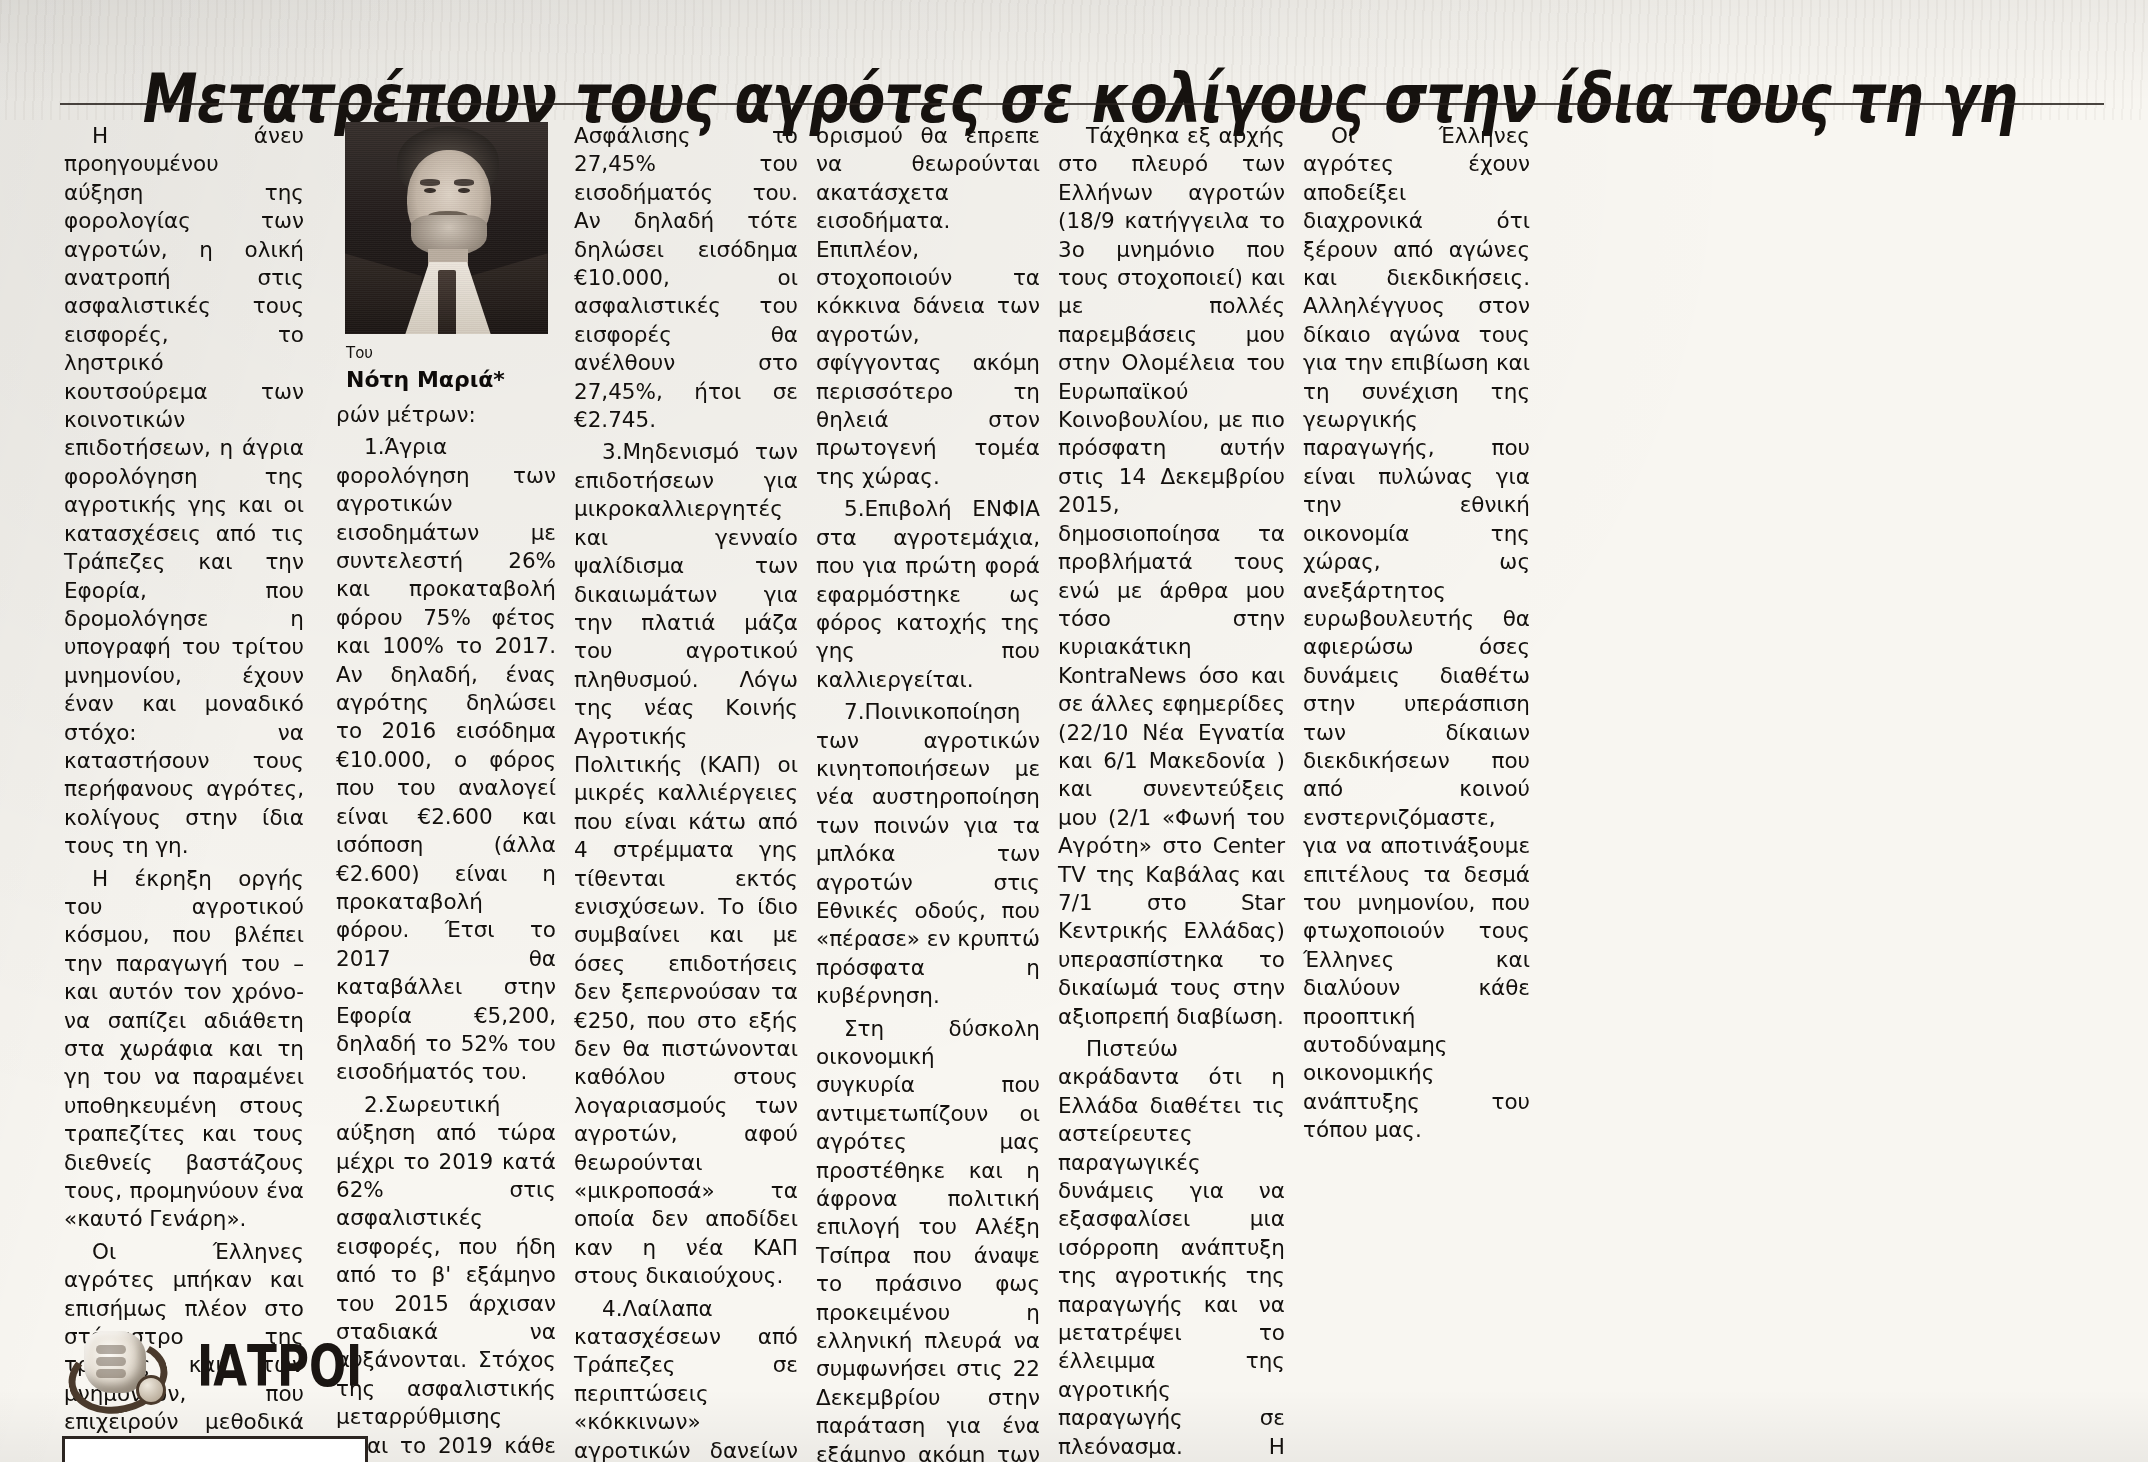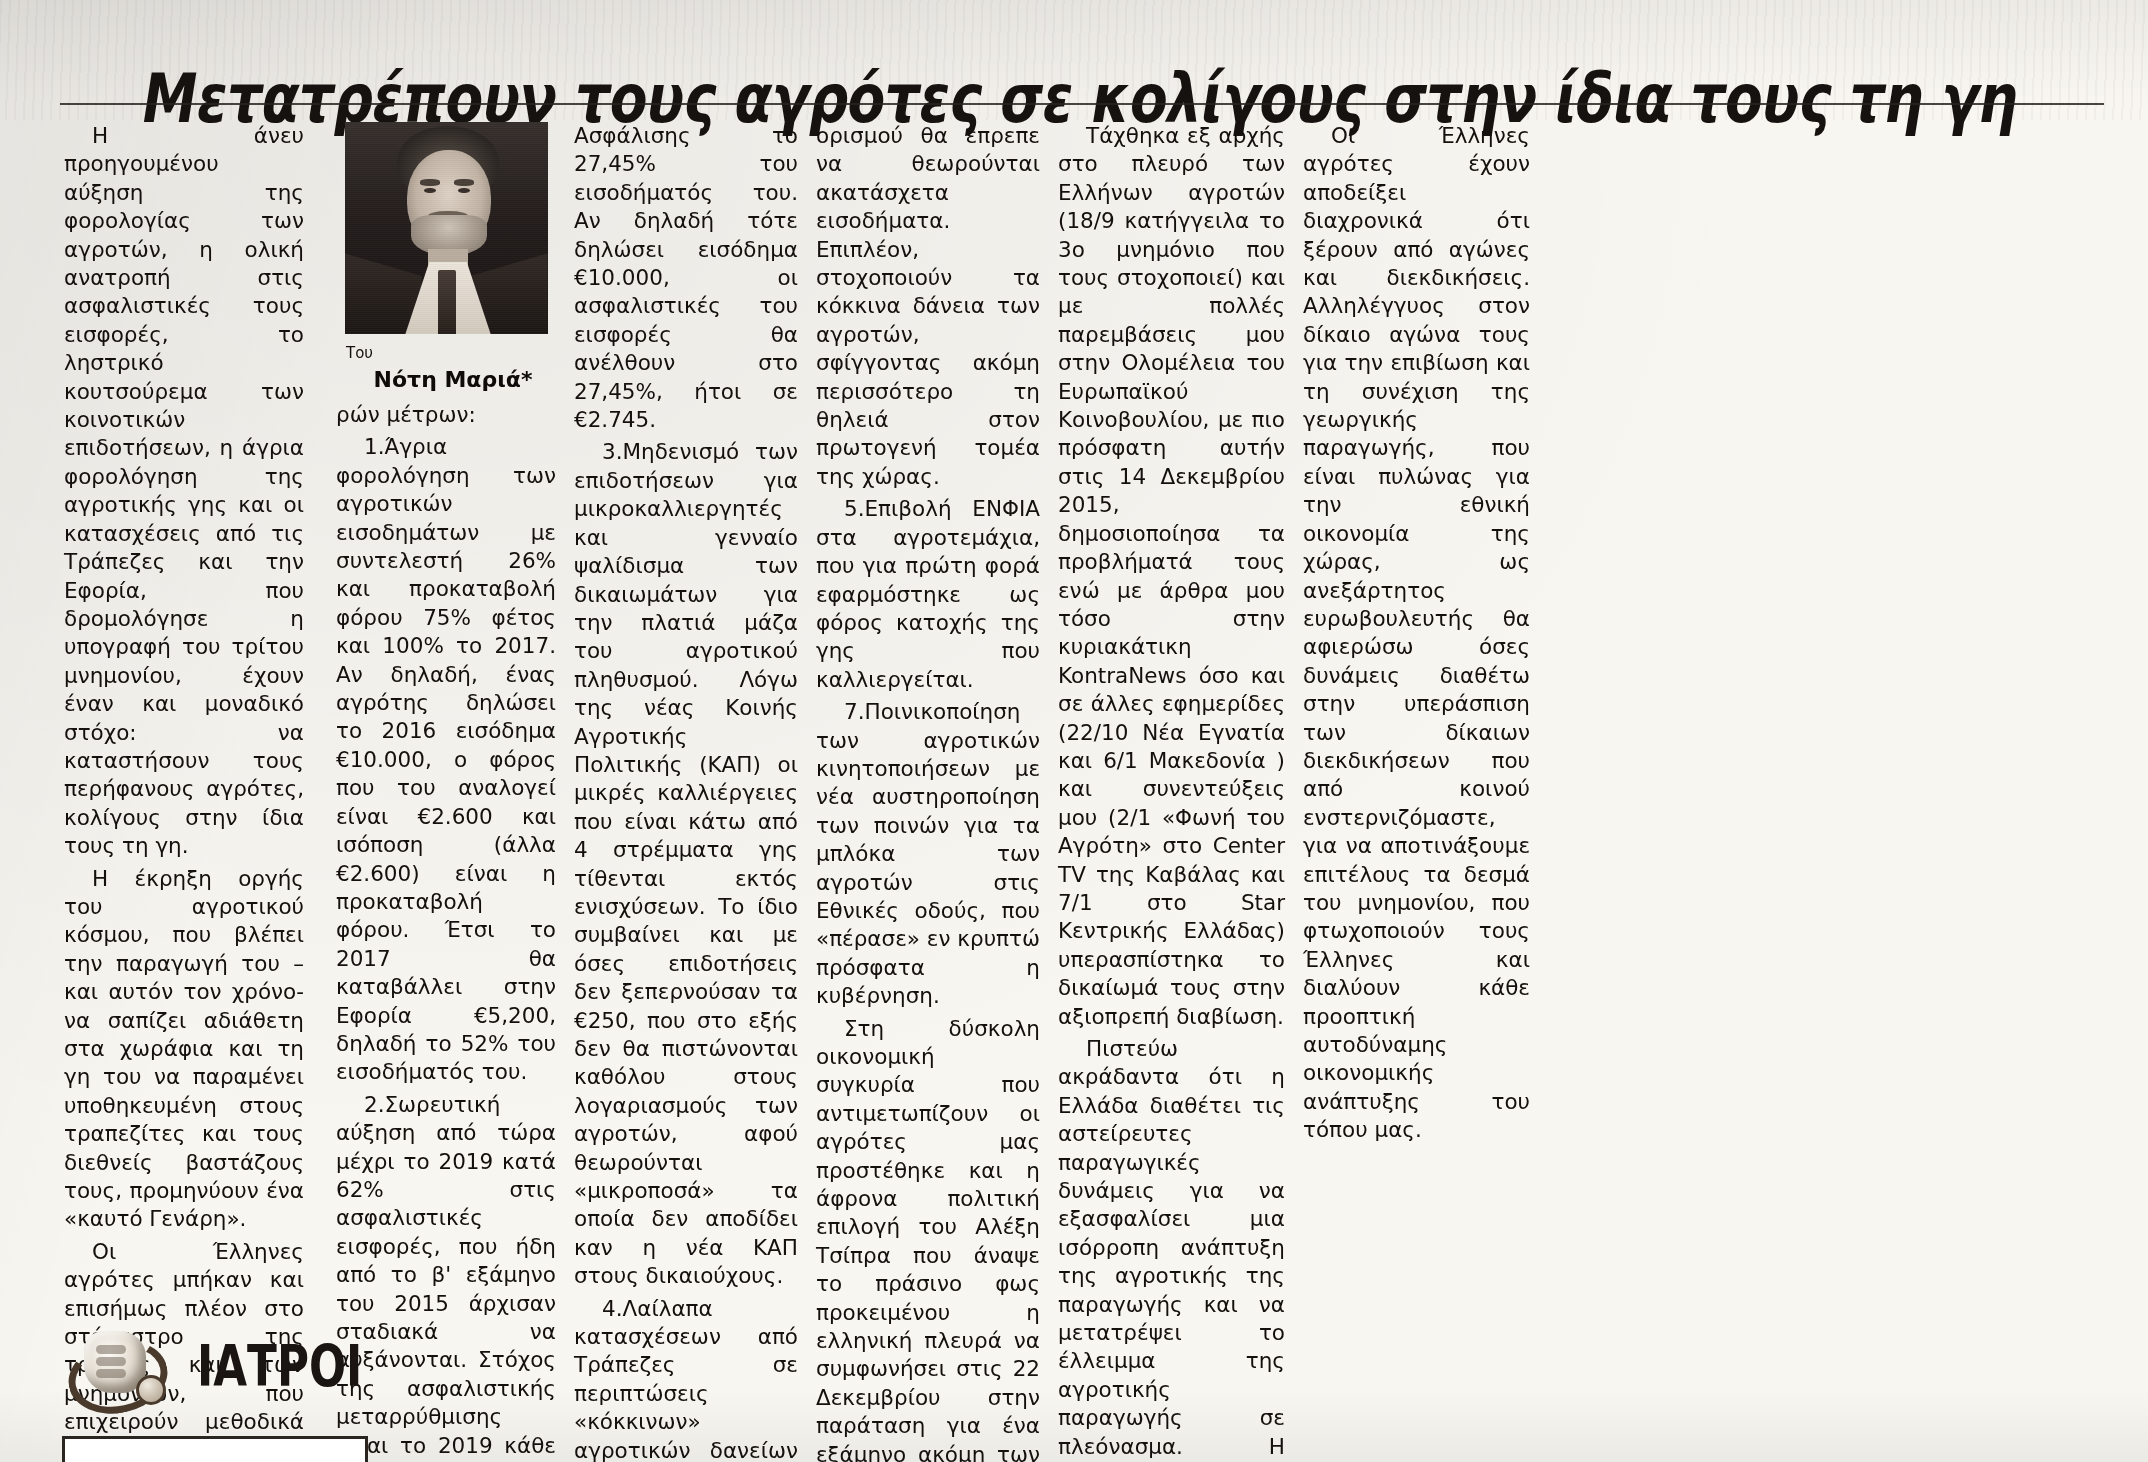--- a/index.html
+++ b/index.html
@@ -280,21 +280,21 @@
         <div class="mous"></div>
         <div class="beard"></div>
         <div class="neck"></div>
         <div class="suit-l"></div>
           <div class="suit-r"></div>
         <div class="shirt"></div>
         <div class="tie"></div>
         <div class="grain"></div>
       </div>
       <div class="cap-small" style="text-align:left;padding-left:14px;">Του</div>
-      <div class="cap-bold" style="text-align:center;padding-left:14px;">Νότη Μαριά*</div>
+      <div class="cap-bold" style="text-align:left;padding-left:14px;">Νότη Μαριά*</div>
     </div>
 
     <div class="c2-body">
       <p class="noindent" style="text-indent:0;margin-top:6px;">ρών μέτρων:</p>
       <p>1.Άγρια φορολόγηση των αγροτικών εισοδημάτων με συντελεστή 26% και προκαταβολή φόρου 75% φέτος και 100% το 2017. Αν δηλαδή, ένας αγρότης δηλώσει το 2016 εισόδημα €10.000, ο φόρος που του αναλογεί είναι €2.600 και ισόποση (άλλα €2.600) είναι η προκαταβολή φόρου. Έτσι το 2017 θα καταβάλλει στην Εφορία €5,200, δηλαδή το 52% του εισοδήματός του.</p>
       <p>2.Σωρευτική αύξηση από τώρα μέχρι το 2019 κατά 62% στις ασφαλιστικές εισφορές, που ήδη από το β' εξάμηνο του 2015 άρχισαν σταδιακά να αυξάνονται. Στόχος της ασφαλιστικής μεταρρύθμισης είναι το 2019 κάθε Έλληνας αγρότης να πληρώσει για ασφάλιση στον νέο Εθνικό Φορέα Κοινωνικής</p>
     </div>
   </div>
 
   <div class="col c3">

